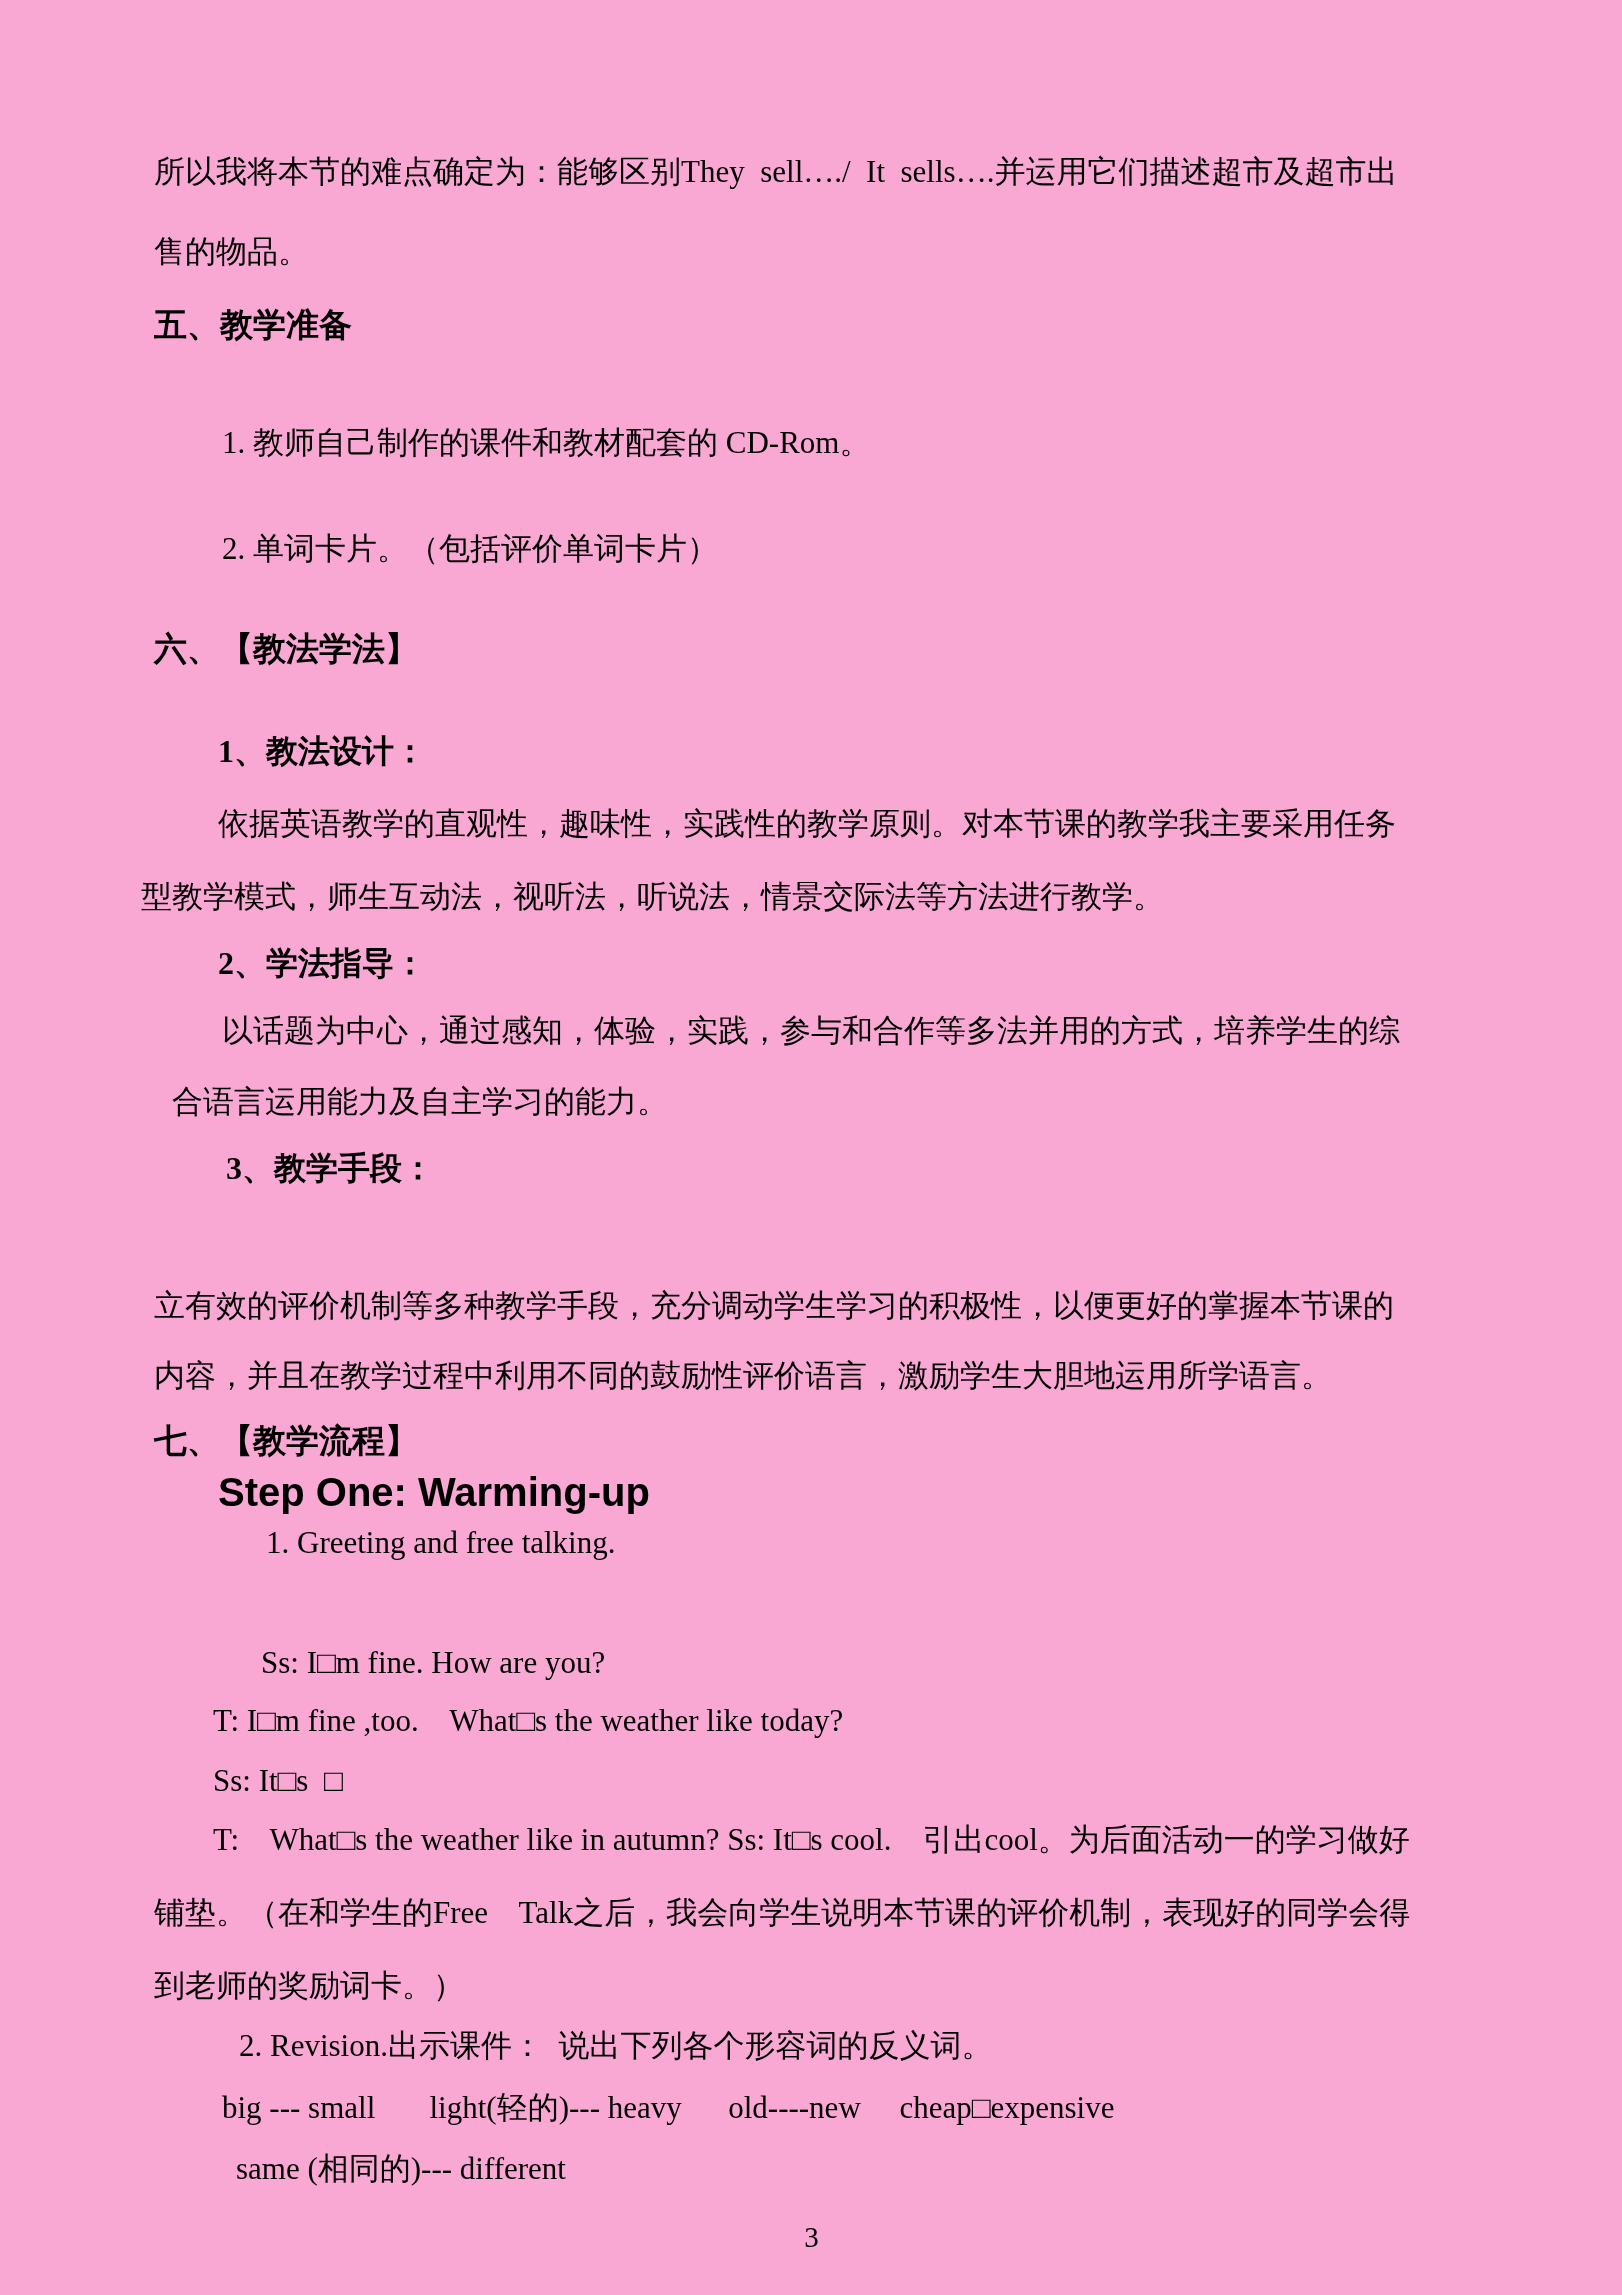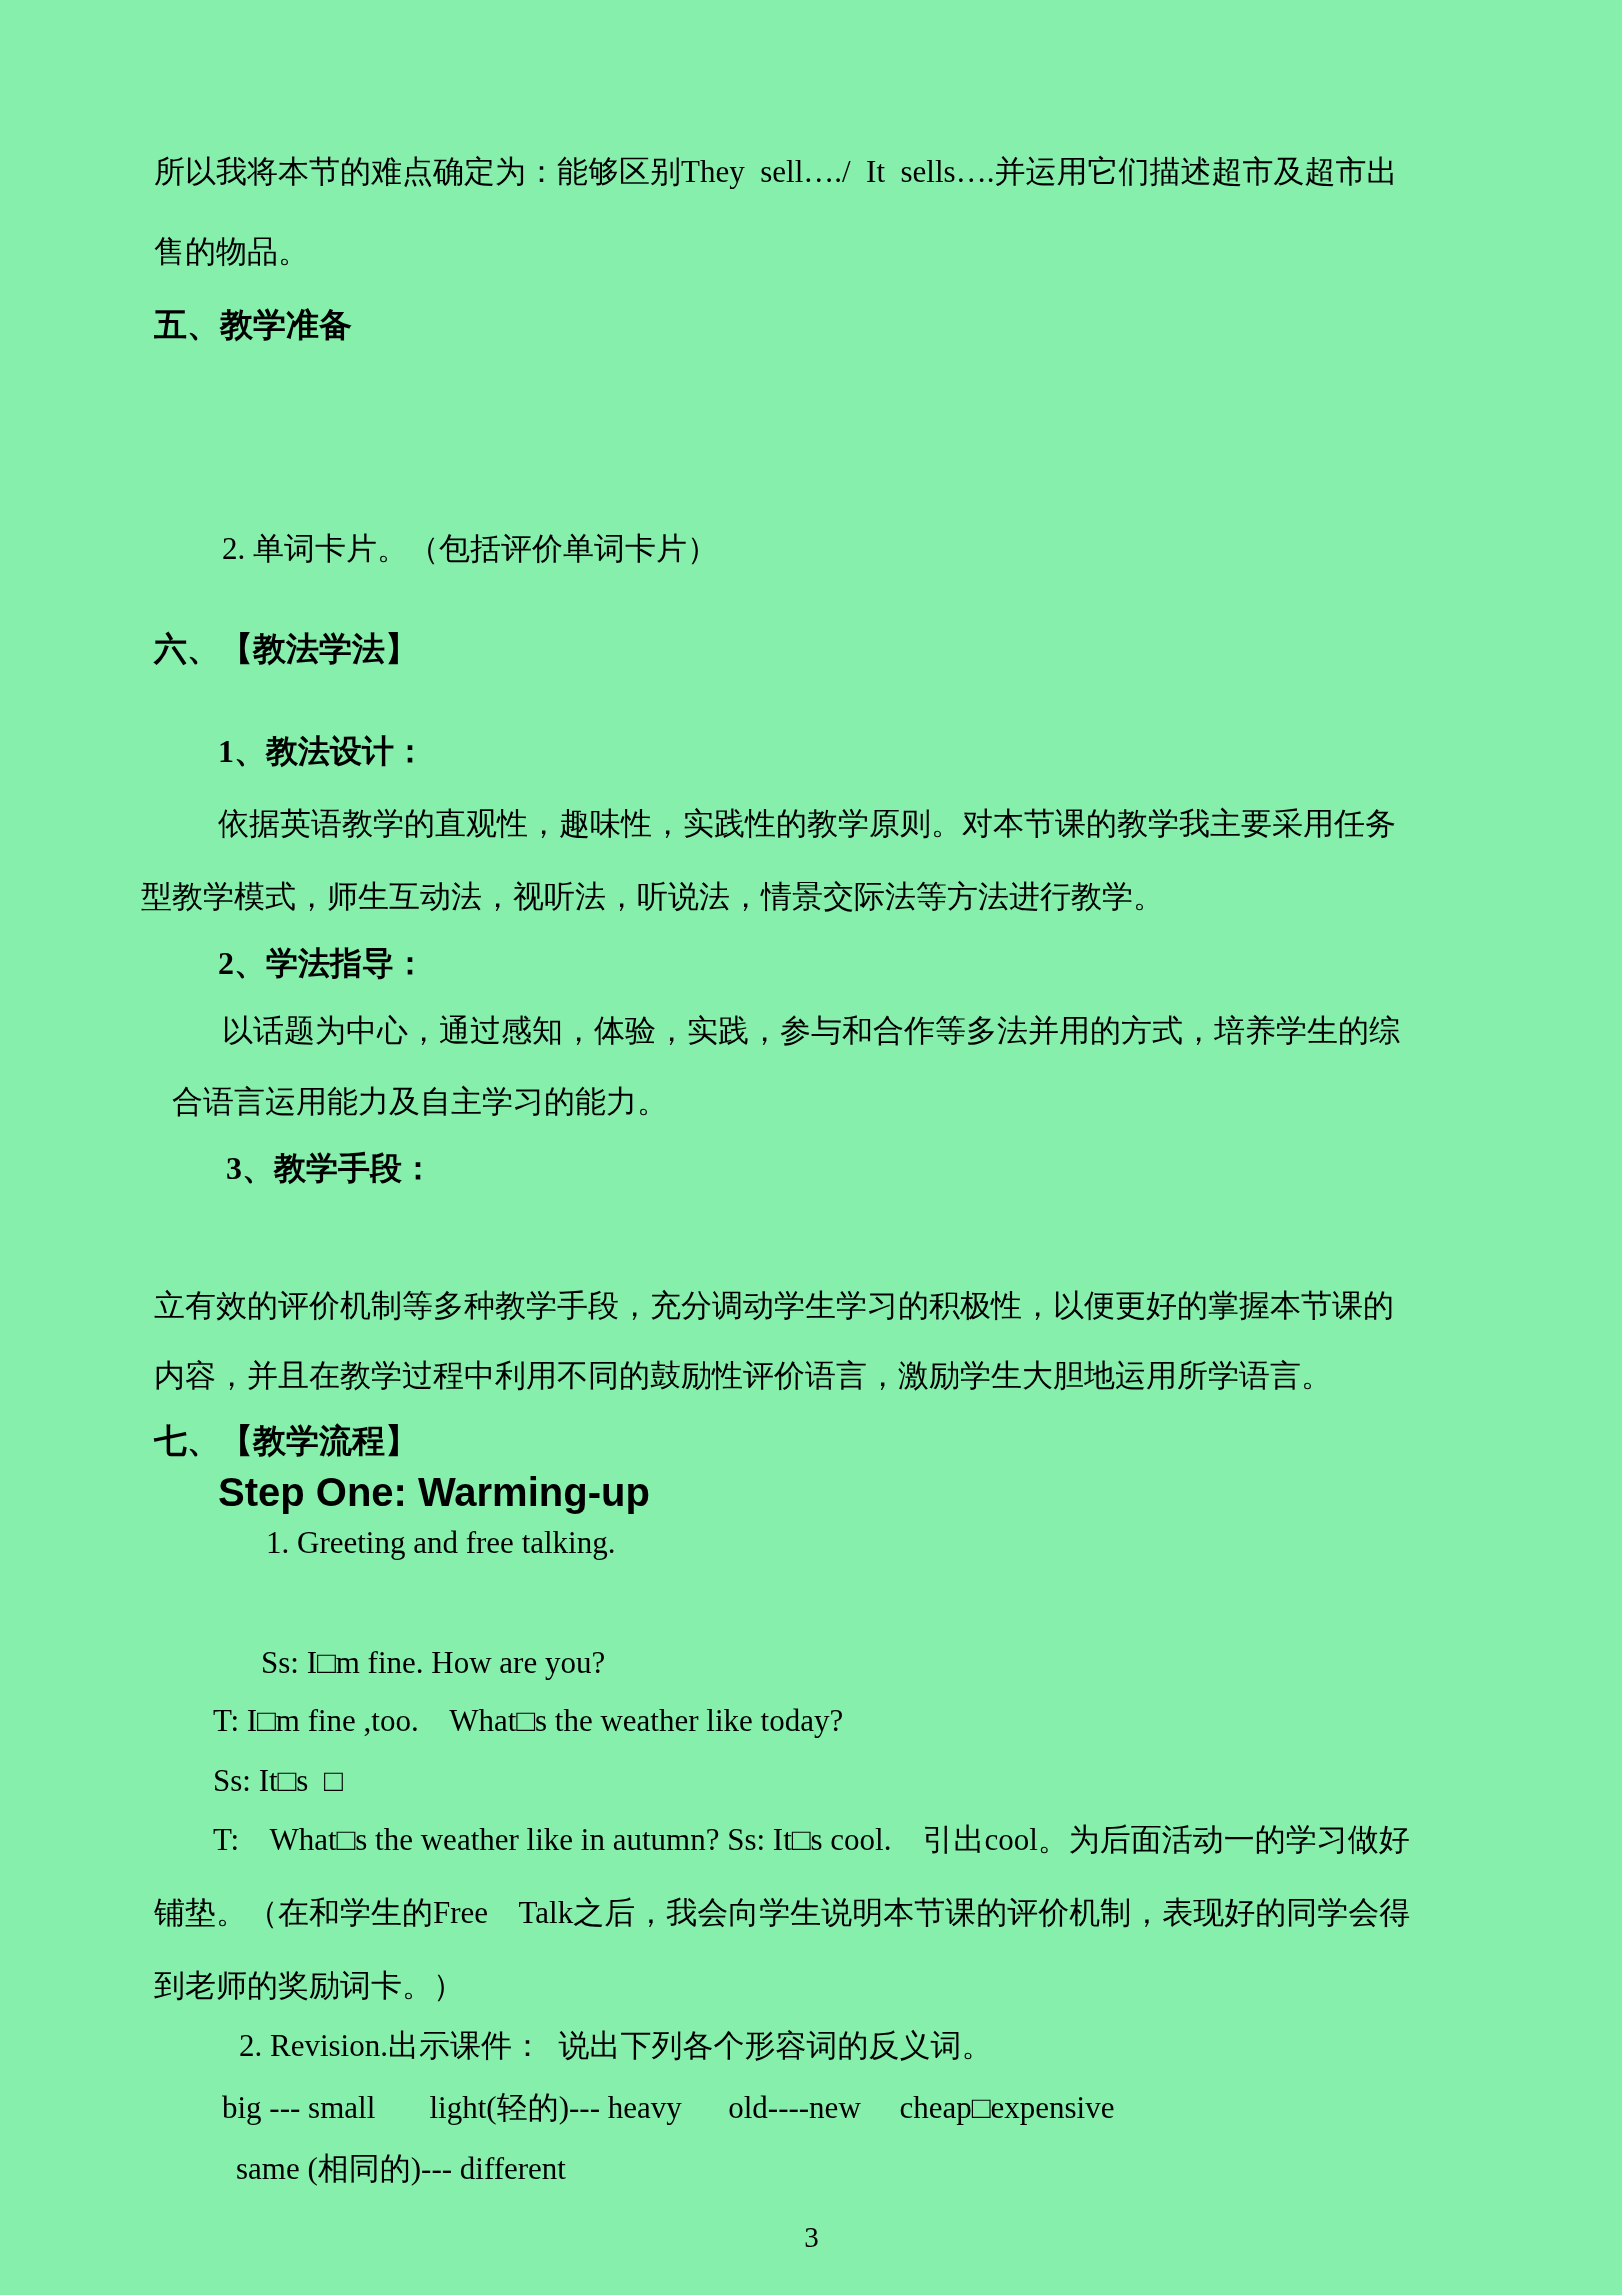--- a/index.html
+++ b/index.html
@@ -4,21 +4,21 @@
 <style>
   html, body {
     margin: 0;
     padding: 0;
     background: #ffffff;
   }
   .page {
     position: relative;
     width: 1623px;
     height: 2295px;
-    background: #86efac;
+    background: #f9a8d4;
     overflow: hidden;
     font-family: "Liberation Serif", serif;
     color: #000000;
   }
   .line {
     position: absolute;
     white-space: pre;          
     font-size: 31px;
     line-height: 1.18;
     font-family: "Liberation Serif", serif;
@@ -53,20 +53,21 @@
 </head>
 <body>
 
 <div class="page">
 
   <div class="line" style="top:154px;  left:154px;">所以我将本节的难点确定为：能够区别They  sell…./  It  sells….并运用它们描述超市及超市出</div>
   <div class="line" style="top:234px;  left:154px;">售的物品。</div>
 
   <div class="line h-cn" style="top:306px; left:154px;">五、教学准备</div>
 
+  <div class="line" style="top:425px;  left:222px;">1. 教师自己制作的课件和教材配套的 CD-Rom。</div>
   <div class="line" style="top:531px;  left:222px;">2. 单词卡片。（包括评价单词卡片）</div>
 
   <div class="line h-cn" style="top:630px; left:154px;">六、【教法学法】</div>
 
   <div class="line h-sub" style="top:733px; left:218px;">1、教法设计：</div>
   <div class="line" style="top:806px; left:218px;">依据英语教学的直观性，趣味性，实践性的教学原则。对本节课的教学我主要采用任务</div>
   <div class="line" style="top:879px; left:141px;text-align:center;">型教学模式，师生互动法，视听法，听说法，情景交际法等方法进行教学。</div>
 
   <div class="line h-sub" style="top:945px; left:218px;">2、学法指导：</div>
   <div class="line" style="top:1013px; left:222px;">以话题为中心，通过感知，体验，实践，参与和合作等多法并用的方式，培养学生的综</div>

